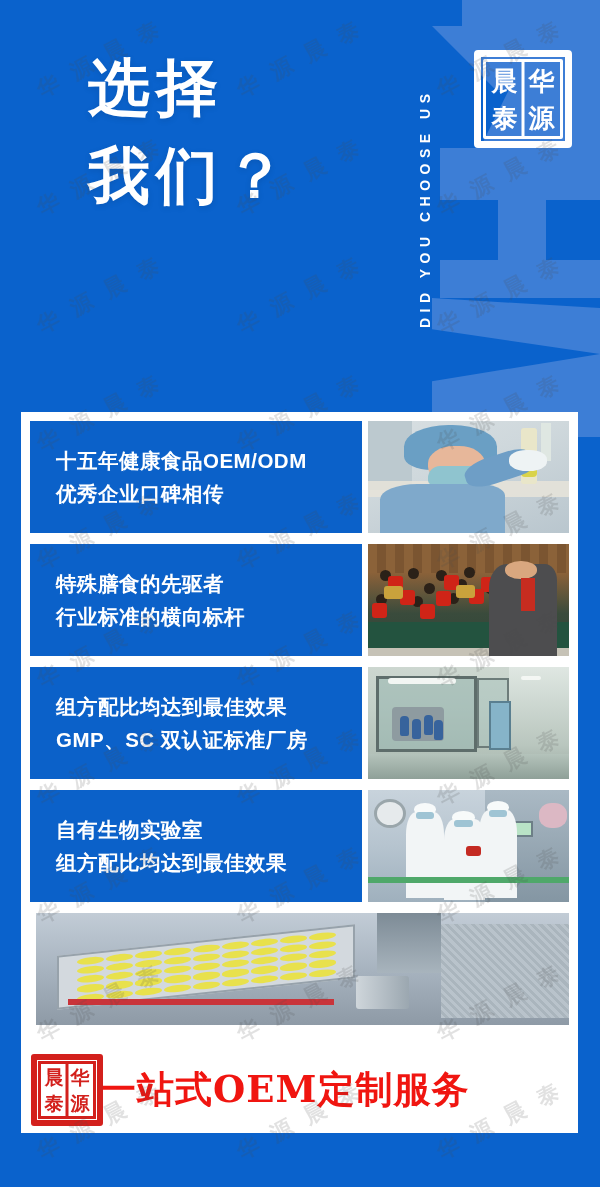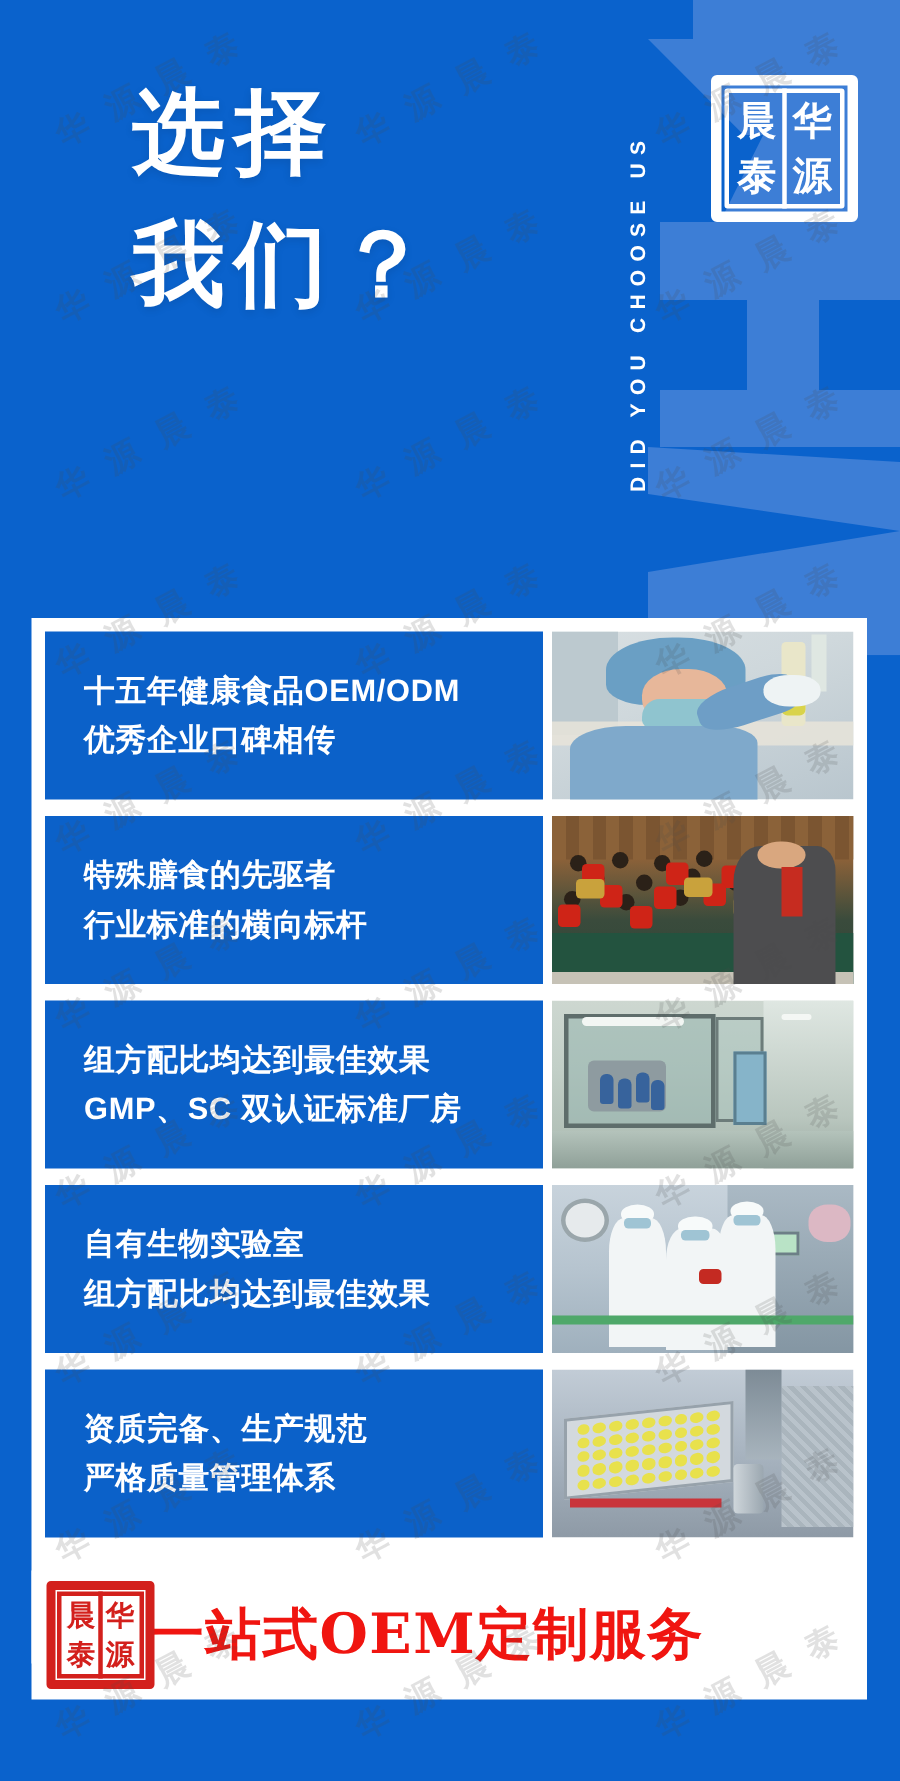--- a/index.html
+++ b/index.html
@@ -378,24 +378,20 @@
           <div class="m m1"></div>
             <div class="m m2"></div>
             <div class="m m3"></div>
           <div class="red"></div>
             <div class="green"></div>
         </div>
       </div>
     </div>
 
     <div class="row">
-      <div class="row-text">
-        <div class="ln">资质完备、生产规范</div>
-        <div class="ln">严格质量管理体系</div>
-      </div>
       <div class="row-gap"></div>
       <div class="row-photo">
         <div class="ph p5">
           <div class="belt"></div>
           <div class="tray">
               <div class="dots" id="capsule-dots">
                 <i></i>
                 <i></i>
                 <i></i>
                 <i></i>

